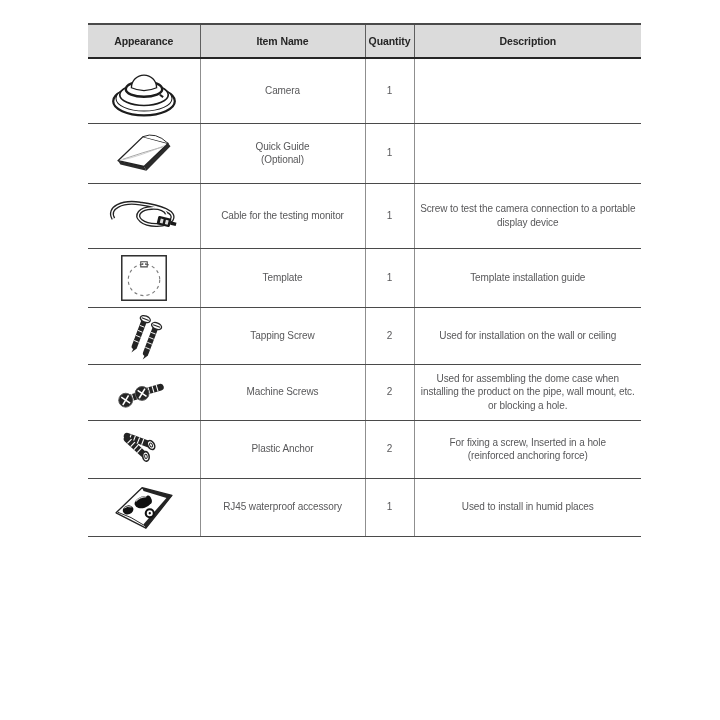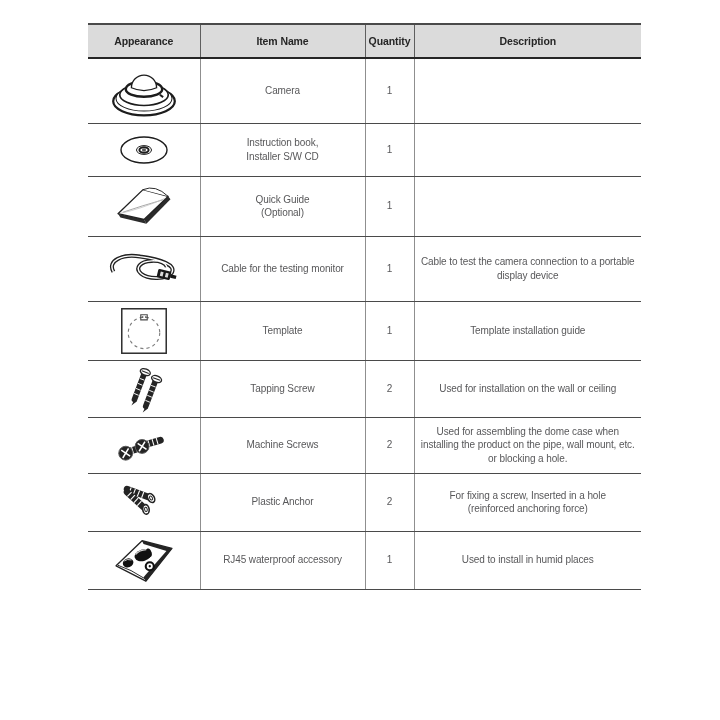--- a/index.html
+++ b/index.html
@@ -63,34 +63,20 @@
             <path d="M28.5,26.5 A13.5,13.5 0 1 1 55.5,26.5 Q42,32.5 28.5,26.5 Z" stroke-width="1.4"></path>
             <line x1="59" y1="34" x2="62.5" y2="36.5" stroke-width="2.2"></line>
           </g>
         </svg>
       </td>
       <td><span class="ct">Camera</span></td>
       <td><span class="ct">1</span></td>
       <td><span class="ct"></span></td>
     </tr>
 
-    <tr style="height:53px">
-      <td class="c-app">
-        <svg width="52" height="34" viewBox="0 0 52 34">
-          <ellipse cx="26" cy="17" rx="23" ry="13" fill="#fff" stroke="#1c1c1c" stroke-width="1.4"></ellipse>
-          <ellipse cx="26" cy="17" rx="7.5" ry="4.4" fill="#fff" stroke="#1c1c1c" stroke-width="1"></ellipse>
-          <ellipse cx="26" cy="17" rx="4.6" ry="2.7" fill="none" stroke="#1c1c1c" stroke-width="2"></ellipse>
-          <ellipse cx="26" cy="17" rx="1.6" ry="0.9" fill="#fff" stroke="#1c1c1c" stroke-width="1"></ellipse>
-        </svg>
-      </td>
-      <td><span class="ct">Instruction book,
-Installer S/W CD</span></td>
-      <td><span class="ct">1</span></td>
-      <td><span class="ct"></span></td>
-    </tr>
 
     <tr style="height:60px">
       <td class="c-app">
         <svg width="64" height="52" viewBox="0 0 66 54">
           <path d="M58,17 L60.5,20 L35.5,45.5 L33,41 Z" fill="#2b2b2b"></path>
           <path d="M6,35 L33,41 L35.5,45.5 L8.5,39 Z" fill="#2b2b2b"></path>
           <path d="M6,35 L32,10 L58,17 L33,41 Z" fill="#fff" stroke="#222" stroke-width="1.4" stroke-linejoin="round"></path>
           <path d="M32,10 Q45,4.5 58,17" fill="#fff" stroke="#222" stroke-width="1"></path>
           <path d="M11,33.5 Q30,27 53,20.5" stroke="#9a9a9a" fill="none" stroke-width="0.9"></path>
           <path d="M9,34.5 Q30,30 55,19" stroke="#c2c2c2" fill="none" stroke-width="0.8"></path>
@@ -111,21 +97,21 @@
           <g transform="rotate(14 70 28)">
             <rect x="60" y="24" width="14" height="9" rx="1.5" fill="#181818"></rect>
             <rect x="74" y="26.6" width="6" height="3.6" fill="#181818"></rect>
             <rect x="63" y="26.2" width="3" height="4.6" fill="#fff" opacity="0.85"></rect>
             <rect x="68.5" y="26.2" width="3" height="4.6" fill="#fff" opacity="0.85"></rect>
           </g>
         </svg>
       </td>
       <td><span class="ct">Cable for the testing monitor</span></td>
       <td><span class="ct">1</span></td>
-      <td><span class="ct">Cable to test the camera connection to a portable display device</span></td>
+      <td><span class="ct">Screw to test the camera connection to a portable display device</span></td>
     </tr>
 
     <tr style="height:59px">
       <td class="c-app">
         <svg width="50" height="50" viewBox="0 0 54 54">
           <rect x="3" y="3" width="48" height="48" fill="#fff" stroke="#2b2b2b" stroke-width="1.6"></rect>
           <circle cx="27" cy="29" r="17" fill="none" stroke="#7d7d7d" stroke-width="1.2" stroke-dasharray="3.4,3.4"></circle>
           <path d="M23.5,9.5 h7 v5.5 h-7 z" fill="none" stroke="#4a4a4a" stroke-width="1.2"></path>
           <circle cx="25.6" cy="12" r="0.9" fill="#4a4a4a"></circle>
           <circle cx="28.9" cy="12" r="0.9" fill="#4a4a4a"></circle>

